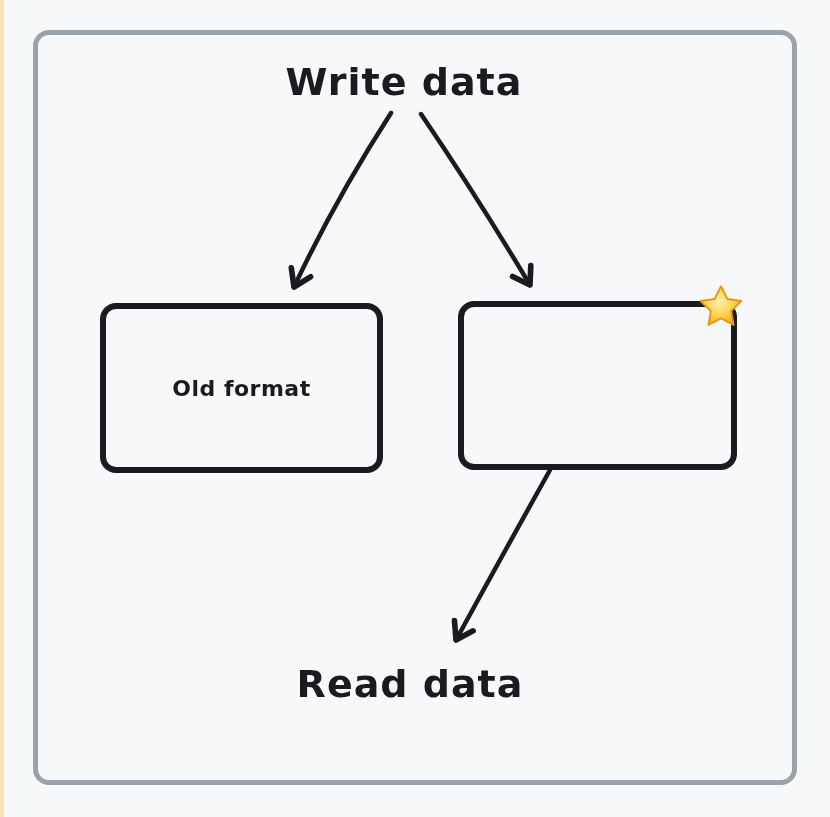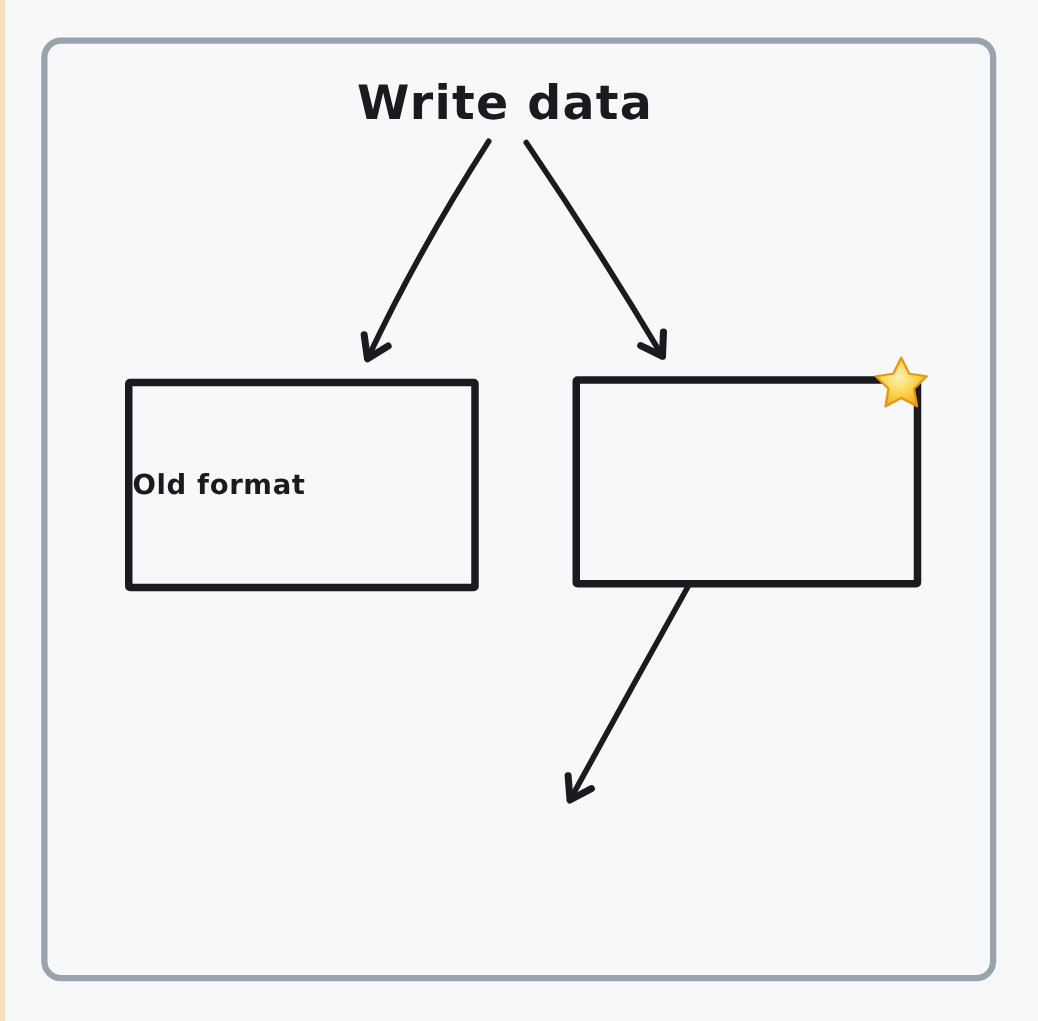--- a/index.html
+++ b/index.html
@@ -60,24 +60,25 @@
   .ink-stroke {
     stroke: var(--ink);
     stroke-width: 4.5;
     fill: none;
     stroke-linecap: round;
     stroke-linejoin: round;
   }
   .node {
     position: absolute;
     border: 6px solid var(--ink);
-    border-radius: 4px;
+    border-radius: 16px;
     background: transparent;
     display: flex;
     align-items: center;
+    justify-content: center;
   }
   .node-old { left: 100px; top: 303px; width: 283px; height: 170px; }
   .node-new { left: 458px; top: 301px; width: 279px; height: 169px; }
   .node-label {
     color: var(--ink);
     font-weight: 700;
     font-size: 22px;
     letter-spacing: 0.5px;
     white-space: nowrap;
   }
@@ -121,14 +122,15 @@
         <radialGradient id="starg" cx="45%" cy="40%" r="65%">
           <stop offset="0%" stop-color="#fdf0b4"></stop>
           <stop offset="55%" stop-color="#fcd34d"></stop>
           <stop offset="100%" stop-color="#f2a31d"></stop>
         </radialGradient>
       </defs>
       <path d="M12 1.6 L15.2 8.0 L22.2 9.0 L17.1 14.0 L18.3 21.0 L12 17.7 L5.7 21.0 L6.9 14.0 L1.8 9.0 L8.8 8.0 Z" fill="url(#starg)" stroke="#e8960f" stroke-width="0.9" stroke-linejoin="round"></path>
     </svg>
   </div>
 
+  <div class="hand-title title-read">Read data</div>
 
 </div>
 
 </body></html>

